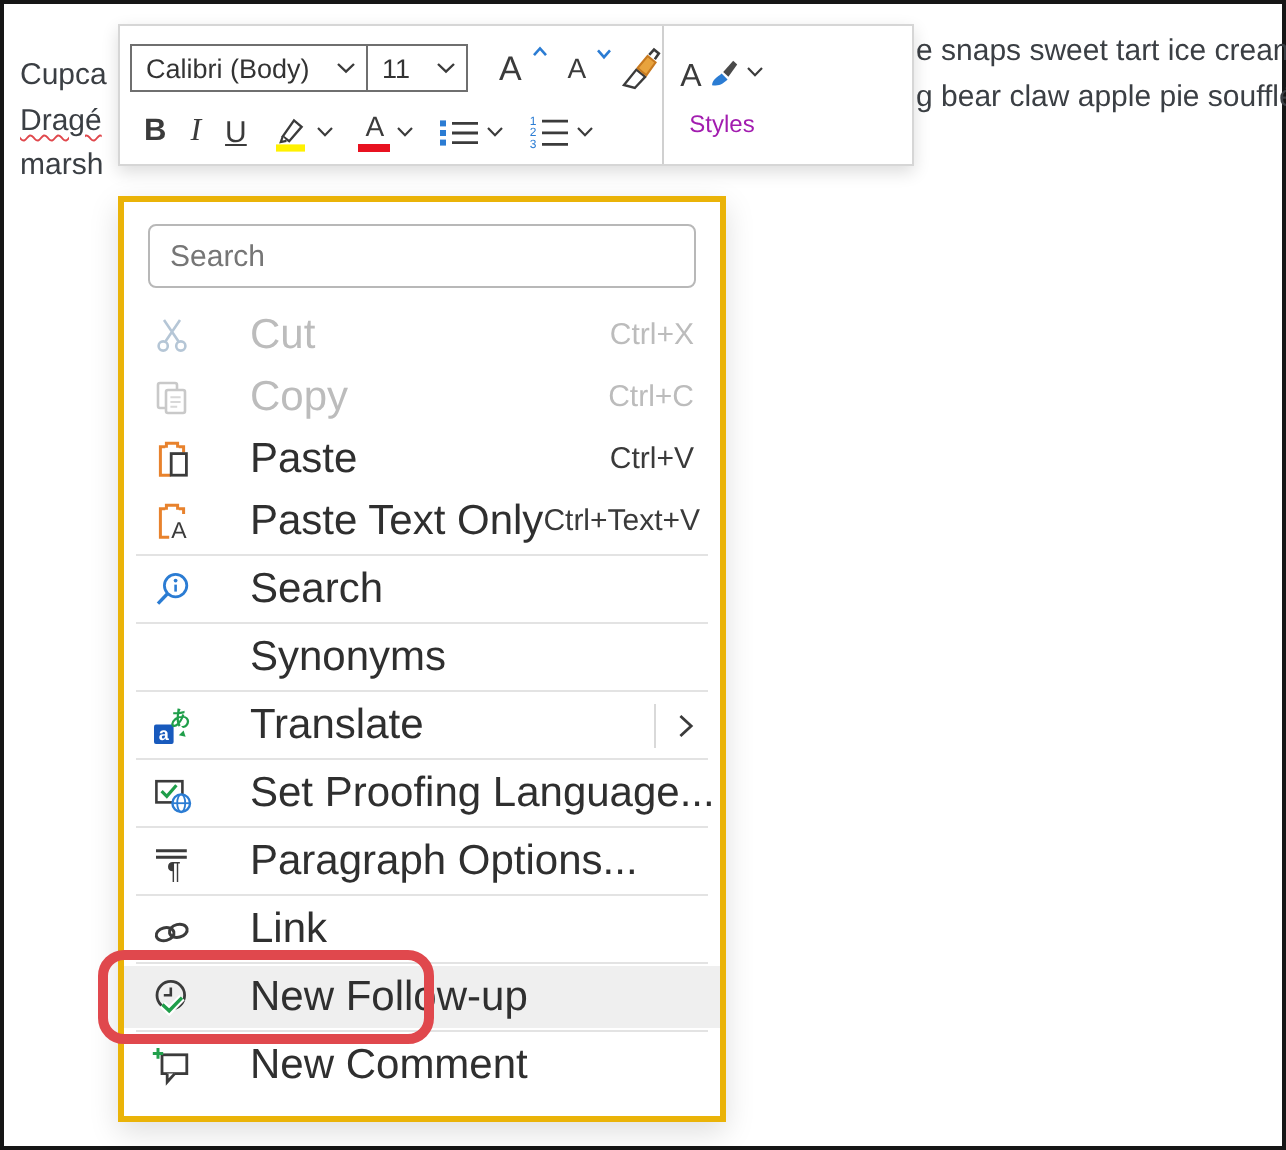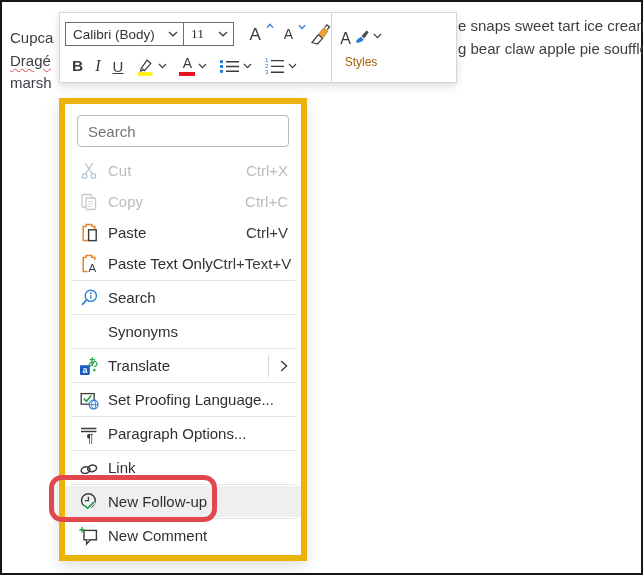--- a/index.html
+++ b/index.html
@@ -15,52 +15,52 @@
     text-decoration-thickness:1px; text-underline-offset:2px; }
 
   
   #toolbar { position:absolute; left:57px; top:10px; width:398px; height:71px; background:#fff;
     border:1px solid #d6d6d6; box-shadow:0 3px 8px rgba(0,0,0,.14); z-index:10;padding-left:11px; }
   .tb-left { position:absolute; left:0; top:0; width:271px; height:100%; padding:8px 0 0 5px; }
   .tb-row1 { display:flex; align-items:center; gap:7px; height:26px; }
   .combo { height:24px; border:1px solid #6f6f6f; display:flex; align-items:center; background:#fff;
     font-size:13.5px; color:#333; padding:0 5px 0 7px; cursor:default; }
   .combo.font-name { width:123px; }
-  .combo.font-size { width:52px; margin-left:-8px;font-family:Liberation Serif, serif; }
+  .combo.font-size { width:52px; margin-left:-8px; }
   .combo .combo-label { flex:1 1 auto; overflow:hidden; white-space:nowrap; }
   .tb-btn { display:flex; align-items:center; justify-content:center; position:relative; cursor:default; }
   .fontsize-letter { font-size:17px; color:#3b3b3b; line-height:1; }
   .fontsize-letter.small { font-size:14px; }
   .caret-abs { position:absolute; top:-3px; right:-8px; }
   .tb-row2 { display:flex; align-items:center; gap:12px; height:30px; margin-top:4px; padding-left:7px; }
   .bold-b { font-weight:bold; font-size:15.5px; color:#3b3b3b; }
   .italic-i { font-style:italic; font-family:"Liberation Serif", serif; font-size:16px; color:#3b3b3b; }
   .under-u { font-size:15px; color:#3b3b3b; text-decoration:underline; }
   .chev-wrap { display:flex; align-items:center; gap:3px; }
   .color-stack { display:flex; flex-direction:column; align-items:center; gap:2px; }
   .color-a { font-size:14px; color:#3b3b3b; line-height:13px; }
   .bar { width:16px; height:4px; }
   .tb-sec { position:absolute; top:0; height:100%; border-left:1px solid #d0d0d0;
     display:flex; flex-direction:column; align-items:center; justify-content:center; cursor:default; }
   #tb-styles { left:271px; width:59px; padding-top:2px; }
   #tb-newcomment { left:330px; width:67px; }
-  .tb-sec .sec-label { font-size:12px; color:#a16207; line-height:13px; text-align:center; margin-top:3px; }
+  .tb-sec .sec-label { font-size:12px; color:#a21caf; line-height:13px; text-align:center; margin-top:3px; }
   .styles-iconrow { display:flex; align-items:flex-start; gap:3px; height:24px; }
   .styles-a { font-size:16px; color:#3b3b3b; line-height:20px; }
 
   
-  #menu { position:absolute; left:57px; top:96px; width:248px; background:#fff; border:6px solid #eab308;
-    box-shadow:0 5px 14px rgba(0,0,0,.13); z-index:20; padding-bottom:4px; }
+  #menu { position:absolute; left:57px; top:96px; width:304px; background:#fff; border:3px solid #eab308;
+    box-shadow:0 5px 14px rgba(0,0,0,.13); z-index:20; padding-bottom:10px; }
   .search-wrap { padding:11px 12px 8px 12px; }
   .search-wrap input { width:100%; height:32px; border:1px solid #b8b8b8; border-radius:4px;
     font-size:15px; color:#333; padding:0 10px; outline:none; font-family:"Liberation Sans", sans-serif; }
   .search-wrap input::placeholder { color:#767676; }
   .mi { height:31px; display:flex; align-items:center; padding:0 13px 0 14px; cursor:default; }
   .mi-icon { width:20px; height:20px; flex:0 0 20px; margin-right:9px; display:flex; align-items:center; justify-content:center; }
-  .mi-label { font-size:15px; color:#2f2f2f; white-space:nowrap; }
+  .mi-label { font-size:21px; color:#2f2f2f; white-space:nowrap;margin-left:20px; }
   .mi-shortcut { margin-left:auto; font-size:15px; color:#3a3a3a; white-space:nowrap; }
   .mi.disabled .mi-label, .mi.disabled .mi-shortcut { color:#bcbcbc; }
   .mi.highlighted { background:#efefef; }
   .menu-divider { height:1px; background:#e3e3e3; margin:1px 6px; }
   .submenu-zone { margin-left:auto; display:flex; align-items:center; }
   .submenu-sep { width:1px; height:22px; background:#d9d9d9; margin-right:11px; }
 
   
   #annotation { position:absolute; left:47px; top:473px; width:168px; height:47px;
     border:5px solid #e0484d; border-radius:13px; z-index:30; pointer-events:none; }

